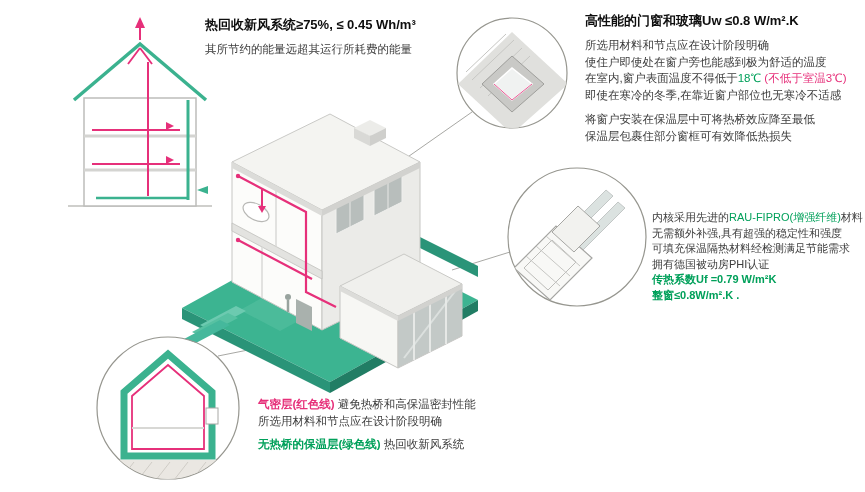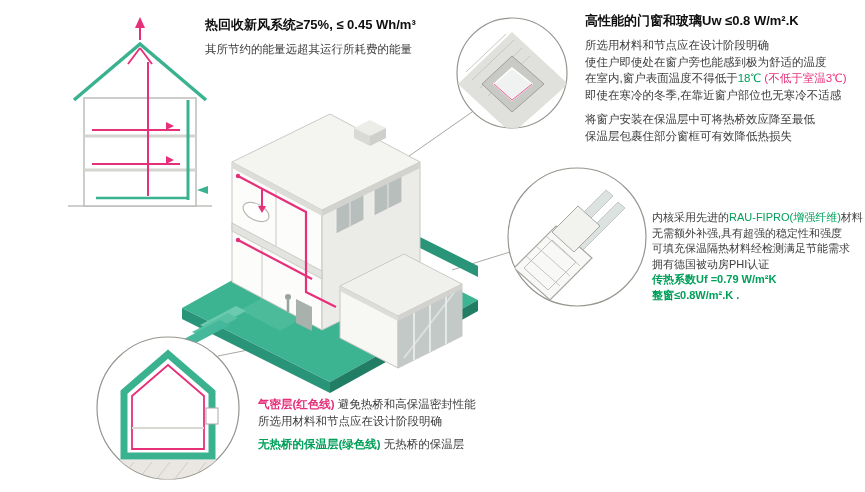--- a/index.html
+++ b/index.html
@@ -223,19 +223,19 @@
   </div>
 
   <div class="abs" style="left:258px;top:388px">
     <div style="height:8px"></div>
     <div class="body-line">
       <span class="lbl-red">气密层(红色线)</span><span> 避免热桥和高保温密封性能</span>
     </div>
     <div class="body-line">所选用材料和节点应在设计阶段明确</div>
     <div style="height:7px"></div>
     <div class="body-line">
-      <span class="lbl-green">无热桥的保温层(绿色线)</span><span> 无热桥的保温层</span>
+      <span class="lbl-green">无热桥的保温层(绿色线)</span><span> 热回收新风系统</span>
     </div>
     <div style="height:5px"></div>
 
   </div>
 
 </div>
 
 </body></html>

